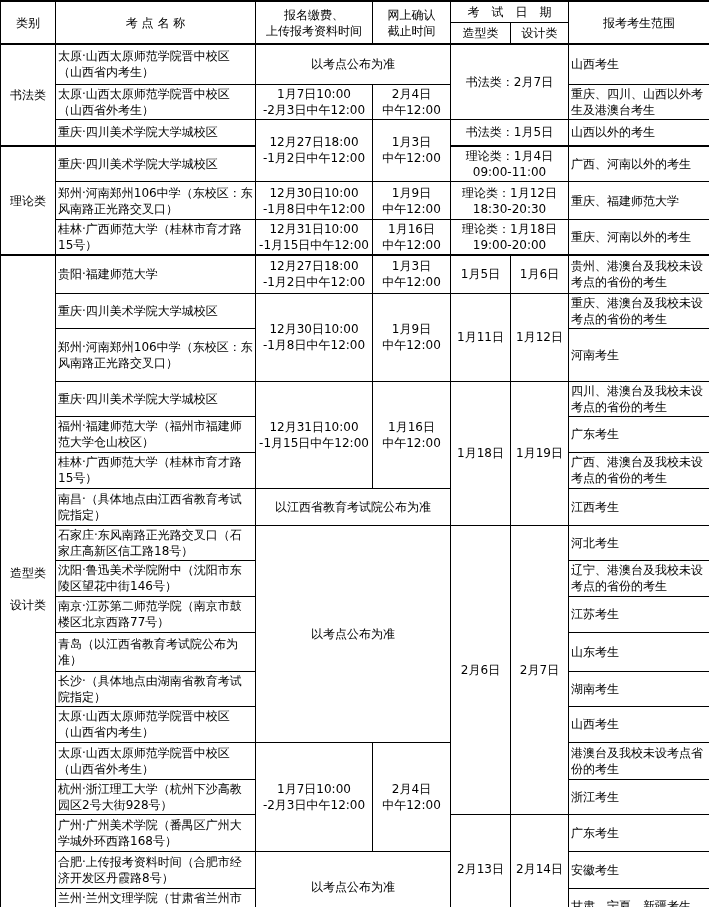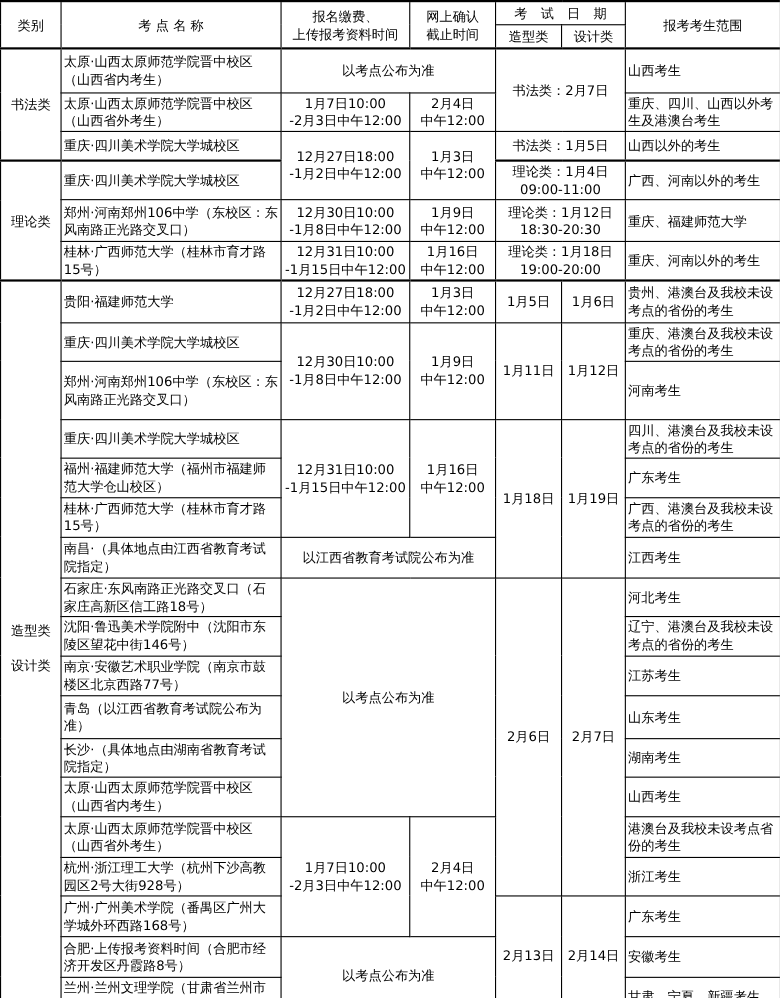--- a/index.html
+++ b/index.html
@@ -176,21 +176,21 @@
     <td class="c" colspan="2" rowspan="6">以考点公布为准</td>
     <td class="c" rowspan="8">2月6日</td>
     <td class="c" rowspan="8">2月7日</td>
     <td class="l">河北考生</td>
   </tr>
   <tr style="height:36px">
     <td class="l">沈阳·鲁迅美术学院附中（沈阳市东陵区望花中街146号）</td>
     <td class="l">辽宁、港澳台及我校未设考点的省份的考生</td>
   </tr>
   <tr style="height:36px">
-    <td class="l">南京·安徽艺术职业学院（南京市鼓楼区北京西路77号）</td>
+    <td class="l">南京·江苏第二师范学院（南京市鼓楼区北京西路77号）</td>
     <td class="l">江苏考生</td>
   </tr>
   <tr style="height:39px">
     <td class="l">青岛（以江西省教育考试院公布为准）</td>
     <td class="l">山东考生</td>
   </tr>
   <tr style="height:33px">
     <td class="l">长沙·（具体地点由湖南省教育考试院指定）</td>
     <td class="l">湖南考生</td>
   </tr>

